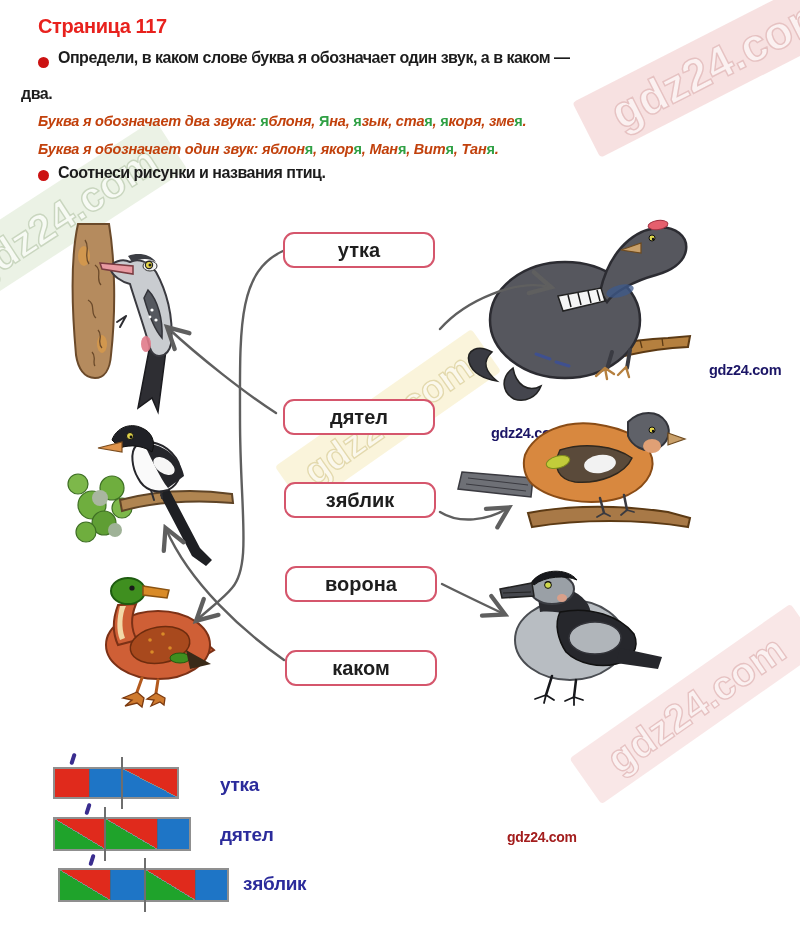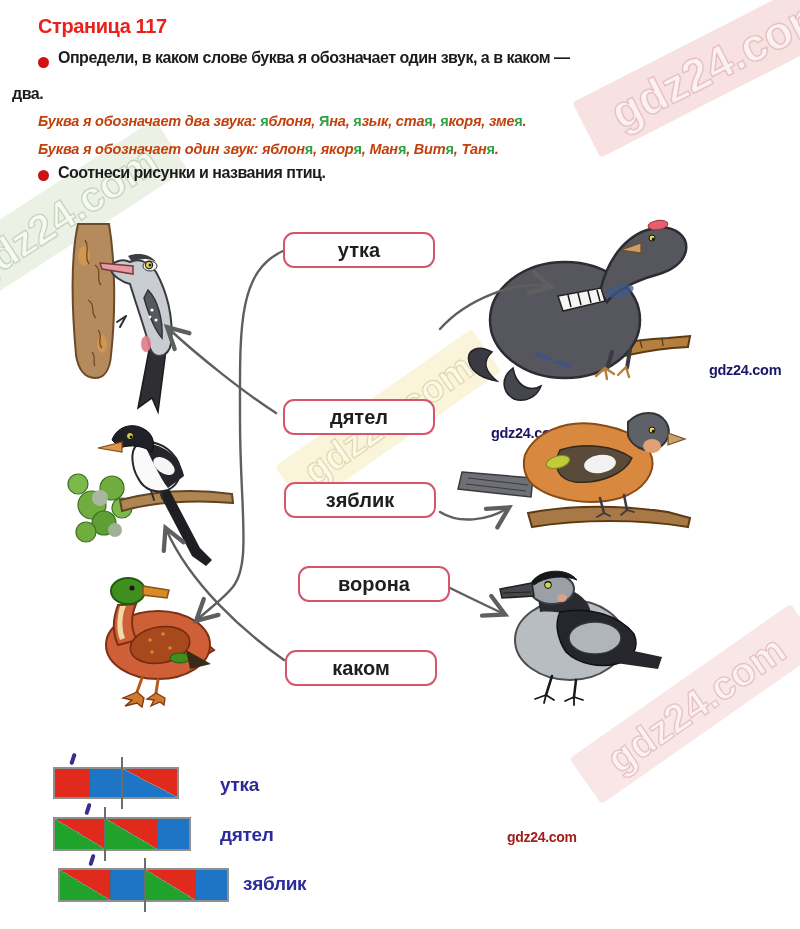--- a/index.html
+++ b/index.html
@@ -14,21 +14,21 @@
   .answer-line{font-size:14.5px;letter-spacing:-0.2px;white-space:nowrap;font-weight:bold;}
   .seg-b{color:#c2410c;font-style:italic;}
   .seg-g{color:#2fa044;}
   .bird-box{position:absolute;width:152px;height:36px;background:#fff;border:2.5px solid #d5566c;
             border-radius:11px;display:flex;align-items:center;justify-content:center;
             font-weight:bold;font-size:20px;color:#1e1e1e;z-index:2;box-sizing:border-box;}
   #box-utka{left:283px;top:232px;}
   #box-teterev{left:283px;top:314px;}
   #box-dyatel{left:283px;top:399px;}
   #box-zyablik{left:284px;top:482px;}
-  #box-vorona{left:298px;top:566px;}
+  #box-vorona{left:285px;top:566px;}
   #box-soroka{left:285px;top:650px;}
   .wm-small{position:absolute;font-weight:bold;font-size:14.5px;color:#1b1566;letter-spacing:-0.3px;}
   #wm3{color:#a31d1d;font-size:14px;}
   .scheme-row{position:absolute;display:flex;border:2px solid #8f8f8f;background:#fff;z-index:2;}
   #row-utka{left:53px;top:767px;height:28px;}
   #row-dyatel{left:53px;top:817px;height:30px;}
   #row-zyablik{left:58px;top:868px;height:30px;}
   .cell{height:100%;box-sizing:border-box;}
   .vowel{background:#e02a1c;}
   .hard{background:#1e75c6;}
@@ -198,21 +198,21 @@
       <path d="M440,512 C459,524 487,521 508,508" marker-end="url(#arr)"></path>
       <path d="M442,584 C464,595 485,605 504,614" marker-end="url(#arr)"></path>
     </g>
   </svg>
 
   <div class="layer">
     <div class="abs page-title">Страница 117</div>
 
     <span class="abs bullet" style="left:38px;top:57px;"></span>
     <div class="abs task-text" style="left:58px;top:49px;">Определи, в каком слове буква я обозначает один звук, а в каком —</div>
-    <div class="abs task-text" style="left:12px;top:85px;">два.</div>
+    <div class="abs task-text" style="left:21px;top:85px;">два.</div>
 
     <div class="abs answer-line" style="left:38px;top:113px;"><span class="seg-b">Буква я обозначает два звука: </span><span class="seg-g">я</span><span class="seg-b">блоня, </span><span class="seg-g">Я</span><span class="seg-b">на, </span><span class="seg-g">я</span><span class="seg-b">зык, </span><span class="seg-b">ста</span><span class="seg-g">я</span><span class="seg-b">, </span><span class="seg-g">я</span><span class="seg-b">коря, </span><span class="seg-b">зме</span><span class="seg-g">я</span><span class="seg-b">.</span></div>
     <div class="abs answer-line" style="left:38px;top:141px;"><span class="seg-b">Буква я обозначает один звук: </span><span class="seg-b">яблон</span><span class="seg-g">я</span><span class="seg-b">, </span><span class="seg-b">якор</span><span class="seg-g">я</span><span class="seg-b">, </span><span class="seg-b">Ман</span><span class="seg-g">я</span><span class="seg-b">, </span><span class="seg-b">Вит</span><span class="seg-g">я</span><span class="seg-b">, </span><span class="seg-b">Тан</span><span class="seg-g">я</span><span class="seg-b">.</span></div>
 
     <span class="abs bullet" style="left:38px;top:170px;"></span>
     <div class="abs task-text" style="left:58px;top:164px;">Соотнеси рисунки и названия птиц.</div>
 
   </div>
 
   <div class="bird-box" id="box-utka">утка</div>

